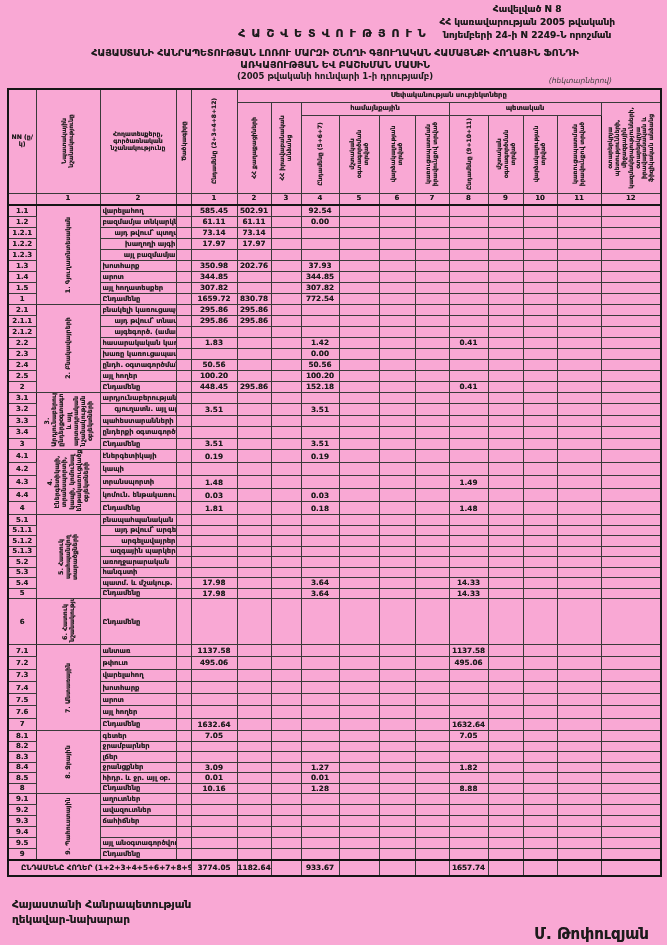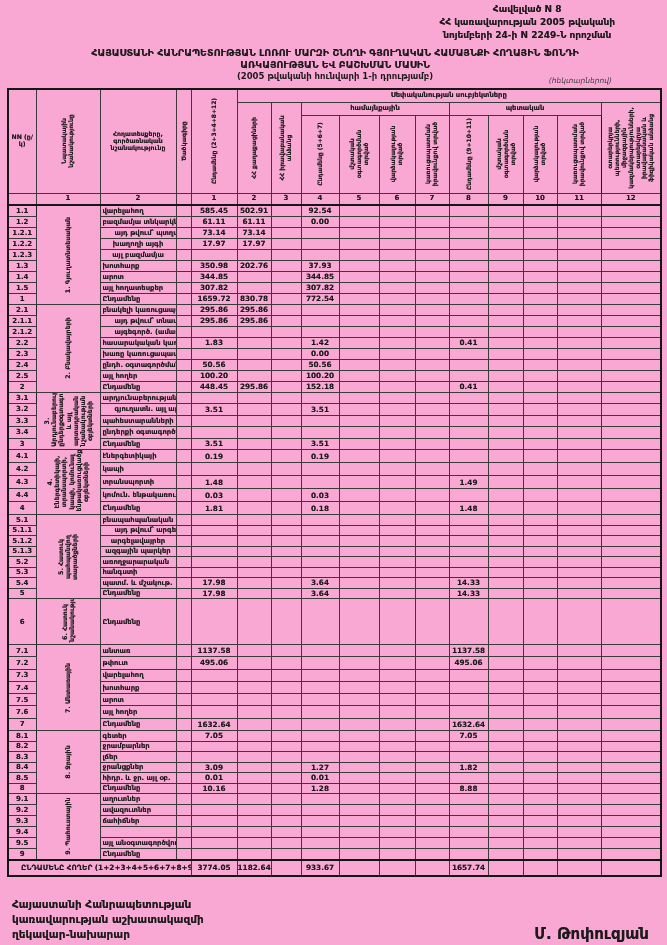--- a/index.html
+++ b/index.html
@@ -28,21 +28,21 @@
   tr.hnum th{font-size:7px;border-top:1.5px solid #222;}
   thead tr.hnum th{border-bottom:2px solid #161616;}
   .gband{font-size:6.8px;}
   .vcell{position:relative;}
   .rot{position:absolute;left:50%;top:50%;transform:translate(-50%,-50%) rotate(-90deg);
        text-align:center;font-size:6px;line-height:1.15;}
   .gbl{border-left:1.8px solid #161616;}
   td.nn{font-size:7px;text-align:center;border-right:1.5px solid #222;}
   td.lbl{font-size:6.8px;text-align:left;padding-left:2px;white-space:nowrap;}
   td.lbl.ind1{padding-left:14px;}
-  td.lbl.ind2{text-align:center;padding-left:0;}
+  td.lbl.ind2{text-align:right;padding-left:0;}
   td.purpose .rot{font-size:6.3px;}
   td.val{font-size:7.3px;text-align:center;white-space:nowrap;}
   tr.sec-start td{border-top:1.8px solid #161616;}
   td.tlab{font-size:7.3px;text-align:left;padding-left:12px;white-space:nowrap;}
   tr.total td{border-top:2px solid #111;}
   
   .foot{position:absolute;left:12px;top:897px;font-size:10.5px;font-weight:bold;line-height:15px;
         text-shadow:0 0 .5px rgba(0,0,0,.55);}
   .signer{position:absolute;right:18px;top:925px;font-size:15px;font-weight:bold;
           text-shadow:0 0 .5px rgba(0,0,0,.55);}
@@ -51,20 +51,21 @@
 <body>
 
 <div class="page">
 
   <div class="hdr">
     <div class="appendix">
       <div>Հավելված N 8</div>
       <div>ՀՀ կառավարության 2005 թվականի</div>
       <div>նոյեմբերի 24-ի N 2249-Ն որոշման</div>
     </div>
+    <div class="rtitle">ՀԱՇՎԵՏՎՈՒԹՅՈՒՆ</div>
     <div class="sub1">ՀԱՅԱՍՏԱՆԻ ՀԱՆՐԱՊԵՏՈՒԹՅԱՆ ԼՈՌՈՒ ՄԱՐԶԻ ՇՆՈՂԻ ԳՅՈՒՂԱԿԱՆ ՀԱՄԱՅՆՔԻ ՀՈՂԱՅԻՆ ՖՈՆԴԻ</div>
     <div class="sub2">ԱՌԿԱՅՈՒԹՅԱՆ ԵՎ ԲԱՇԽՄԱՆ ՄԱՍԻՆ</div>
     <div class="dline">(2005 թվականի հունվարի 1-ի դրությամբ)</div>
     <div class="units">(հեկտարներով)</div>
   </div>
 
   <table>
     <colgroup>
       <col style="width:28px">
         <col style="width:64px">
@@ -1132,18 +1133,17 @@
           <td class="val"></td>
           <td class="val"></td>
           <td class="val"></td>
           <td class="val gbl"></td>
         </tr>
       </tbody>
   </table>
 
   <div class="foot">
     <div>Հայաստանի Հանրապետության</div>
-    <div>կառավարության աշխատակազմի</div>
     <div>ղեկավար-նախարար</div>
   </div>
   <div class="signer">Մ. Թոփուզյան</div>
 
 </div>
 
 </body></html>

